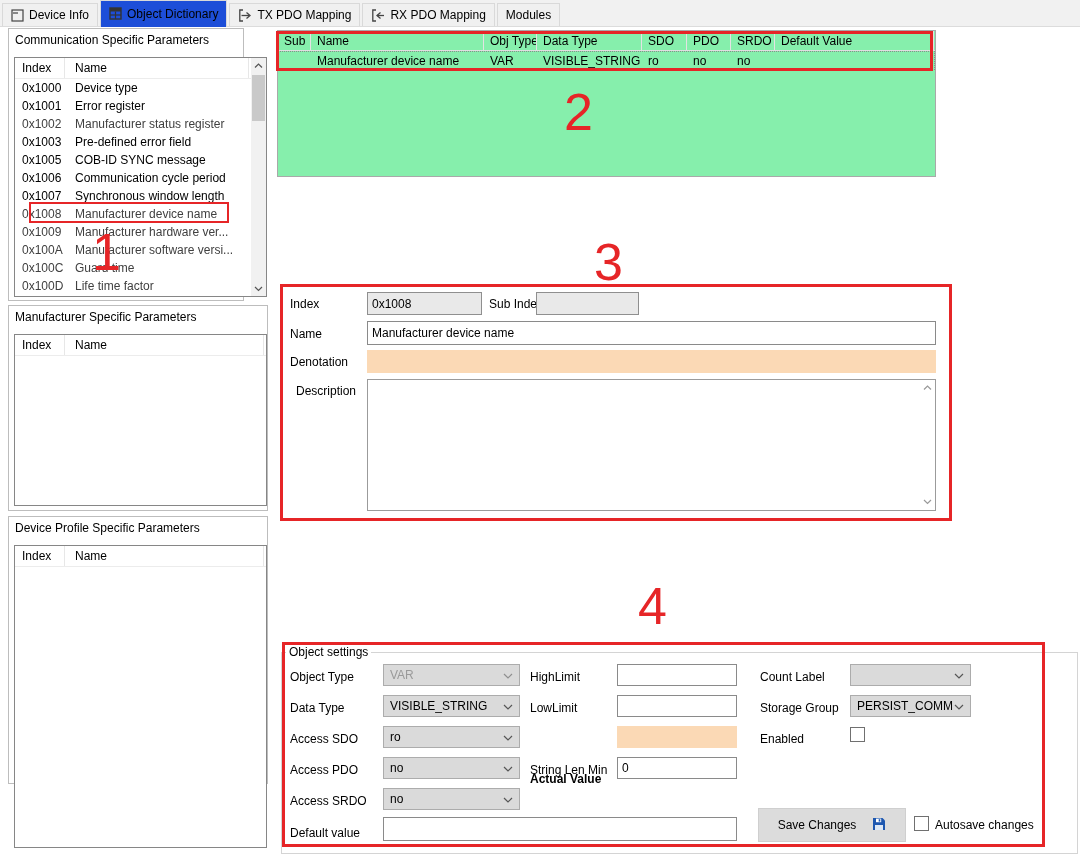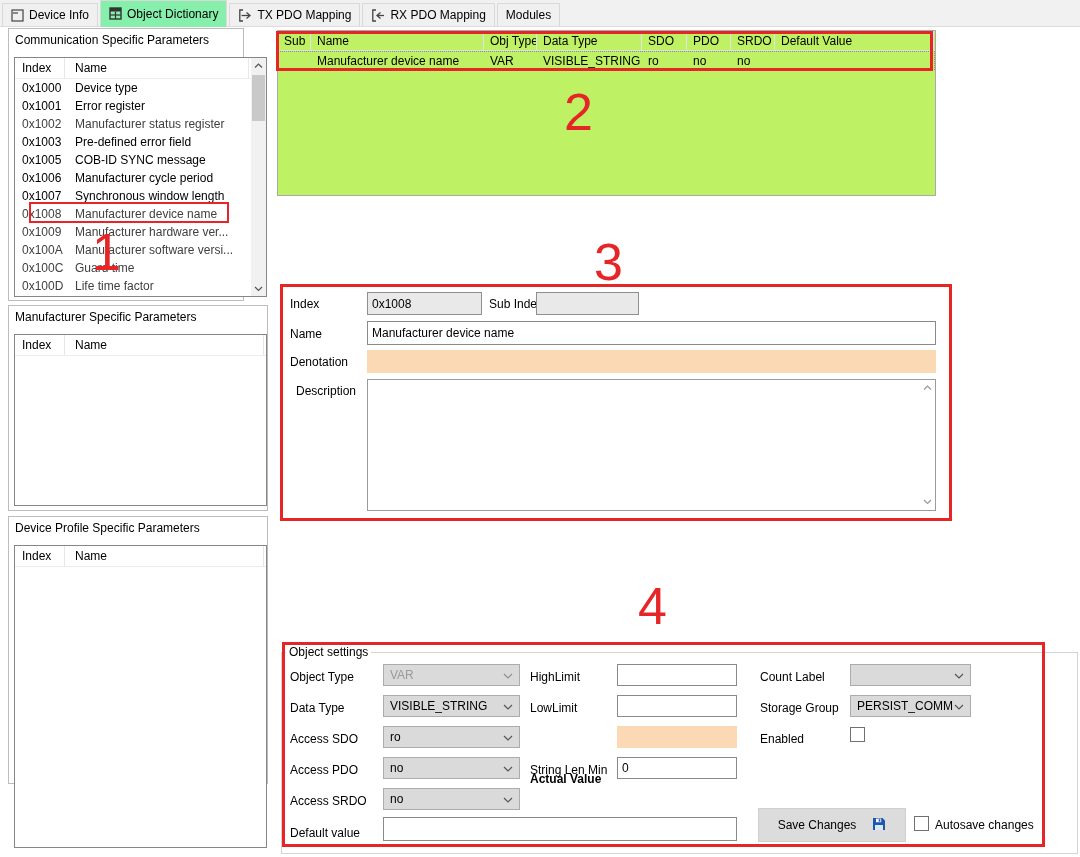--- a/index.html
+++ b/index.html
@@ -7,43 +7,43 @@
   body {
     position:relative; background:#ffffff; color:#000;
     font-family:"Liberation Sans", sans-serif; font-size:12px; overflow:hidden;
   }
 
   
   .tabbar { position:absolute; left:0; top:0; width:1080px; height:27px;
     background:#f1f1f1; border-bottom:1px solid #dcdcdc; display:flex; align-items:flex-end; }
   .tab { height:23px; display:flex; align-items:center; gap:5px; padding:0 8px;
     background:#f0f0f0; border:1px solid #d9d9d9; border-bottom:none; margin-left:2px; white-space:nowrap; }
-  .tab.active { height:27px; background:#86efac; margin-bottom:-1px; padding-bottom:1px; z-index:3; }
+  .tab.active { height:27px; background:#1d4ed8; margin-bottom:-1px; padding-bottom:1px; z-index:3; }
   .tab svg { display:block; }
 
   
   .gbox { position:absolute; border:1px solid #bdbdbd; background:#fff; }
   .gbox-title { position:absolute; left:6px; top:4px; white-space:nowrap; }
   .listbox { position:absolute; border:1px solid #868686; background:#fff; overflow:hidden; }
   .lheader { display:flex; height:21px; align-items:center; border-bottom:1px solid #ececec; }
   .hci { width:50px; padding-left:7px; border-right:1px solid #e7e7e7; height:100%; display:flex; align-items:center; }
   .hcn { flex:1; padding-left:10px; height:100%; display:flex; align-items:center; border-right:1px solid #e7e7e7; margin-right:2px; }
   .lrow { display:flex; height:18px; align-items:center; white-space:nowrap; }
   .lrow .ci { width:50px; padding-left:7px; flex:none; }
   .lrow .cn { flex:1; padding-left:10px; overflow:hidden; }
   .lrow.dis { color:#404040; }
 
   
   .vscroll { position:absolute; top:0; right:0; width:15px; bottom:0; background:#f1f1f1; }
   .varrow { position:absolute; left:0; width:15px; height:15px; display:flex; align-items:center; justify-content:center; }
   .vthumb { position:absolute; left:1px; width:13px; background:#c9c9c9; }
 
   
-  .otable { position:absolute; left:277px; top:30px; width:659px; height:166px;
-    border:1px solid #a9a9a9; background:#bef264; }
+  .otable { position:absolute; left:277px; top:30px; width:659px; height:147px;
+    border:1px solid #a9a9a9; background:#86efac; }
   .ohead { display:flex; height:20px; align-items:center; border-bottom:1px solid #e0e0e0; }
   .ohead .oc { border-right:1px solid #e3e3e3; height:100%; display:flex; align-items:center; }
   .oc { padding-left:6px; white-space:nowrap; overflow:hidden; flex:none; }
   .orow { display:flex; height:19px; align-items:center; outline:1px dotted #8a8a8a; outline-offset:-1px; }
 
   
   .flabel { position:absolute; white-space:nowrap; }
   .tinput { position:absolute; border:1px solid #8a8a8a; background:#fff; font-family:"Liberation Sans",sans-serif;
     font-size:12px; padding:0 4px; color:#000; }
   .tinput.disabled { background:#e9e9e9; border-color:#8f8f8f; }
@@ -142,21 +142,21 @@
         <div class="lrow">
           <span class="ci">0x1003</span>
           <span class="cn">Pre-defined error field</span>
         </div>
         <div class="lrow">
           <span class="ci">0x1005</span>
           <span class="cn">COB-ID SYNC message</span>
         </div>
         <div class="lrow">
           <span class="ci">0x1006</span>
-          <span class="cn">Manufacturer cycle period</span>
+          <span class="cn">Communication cycle period</span>
         </div>
         <div class="lrow">
           <span class="ci">0x1007</span>
           <span class="cn">Synchronous window length</span>
         </div>
         <div class="lrow dis">
           <span class="ci">0x1008</span>
           <span class="cn">Manufacturer device name</span>
         </div>
         <div class="lrow dis">

